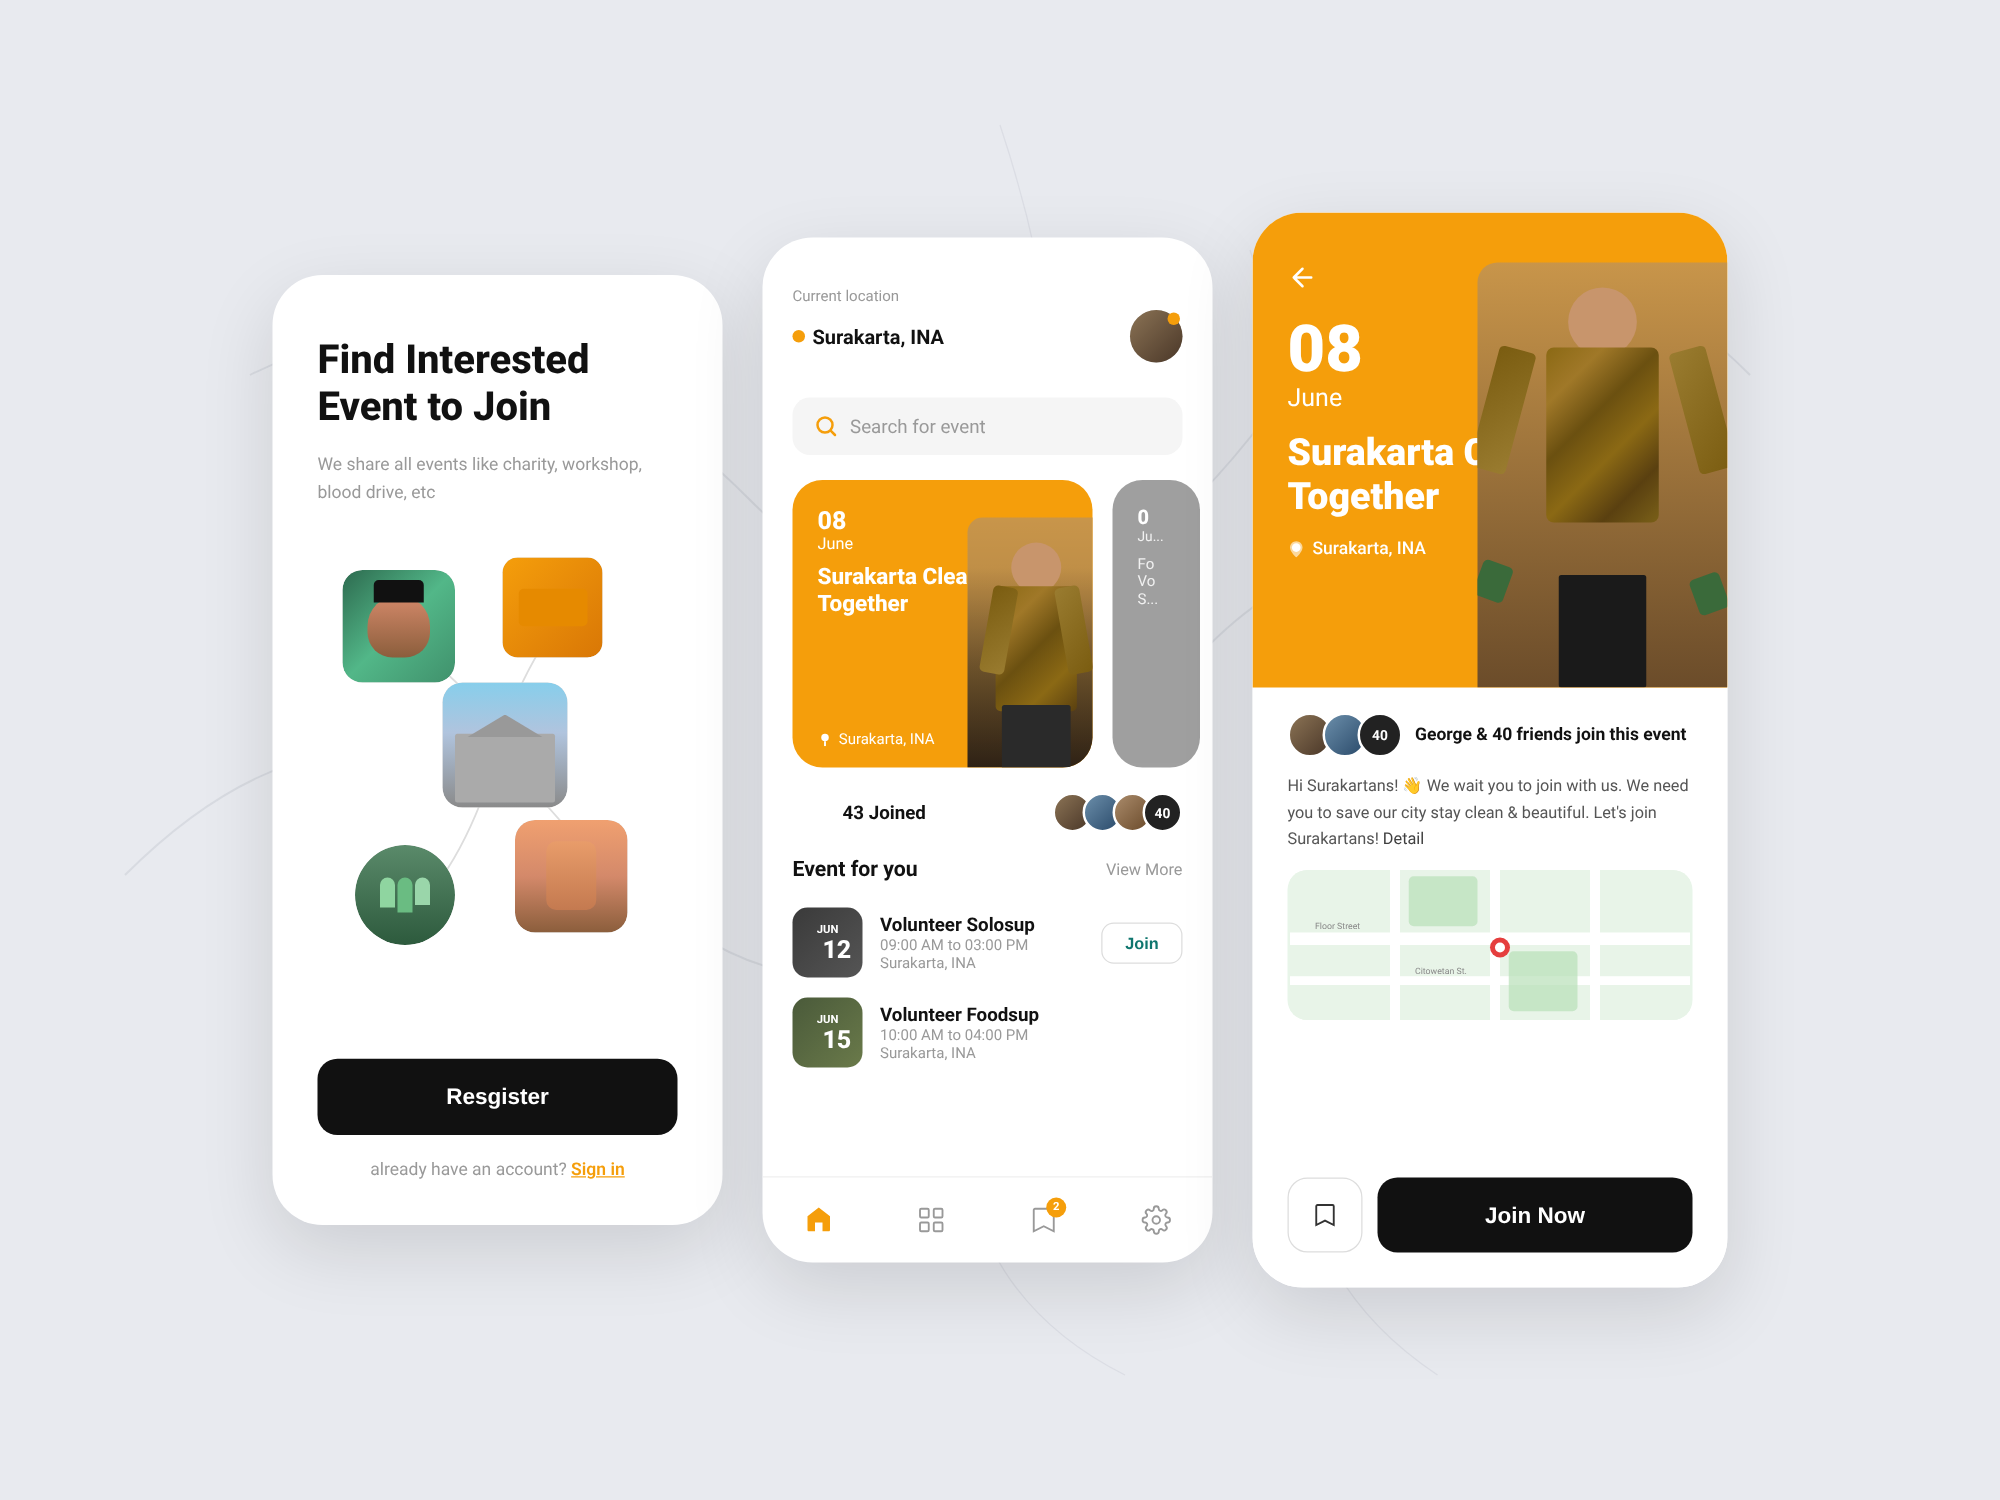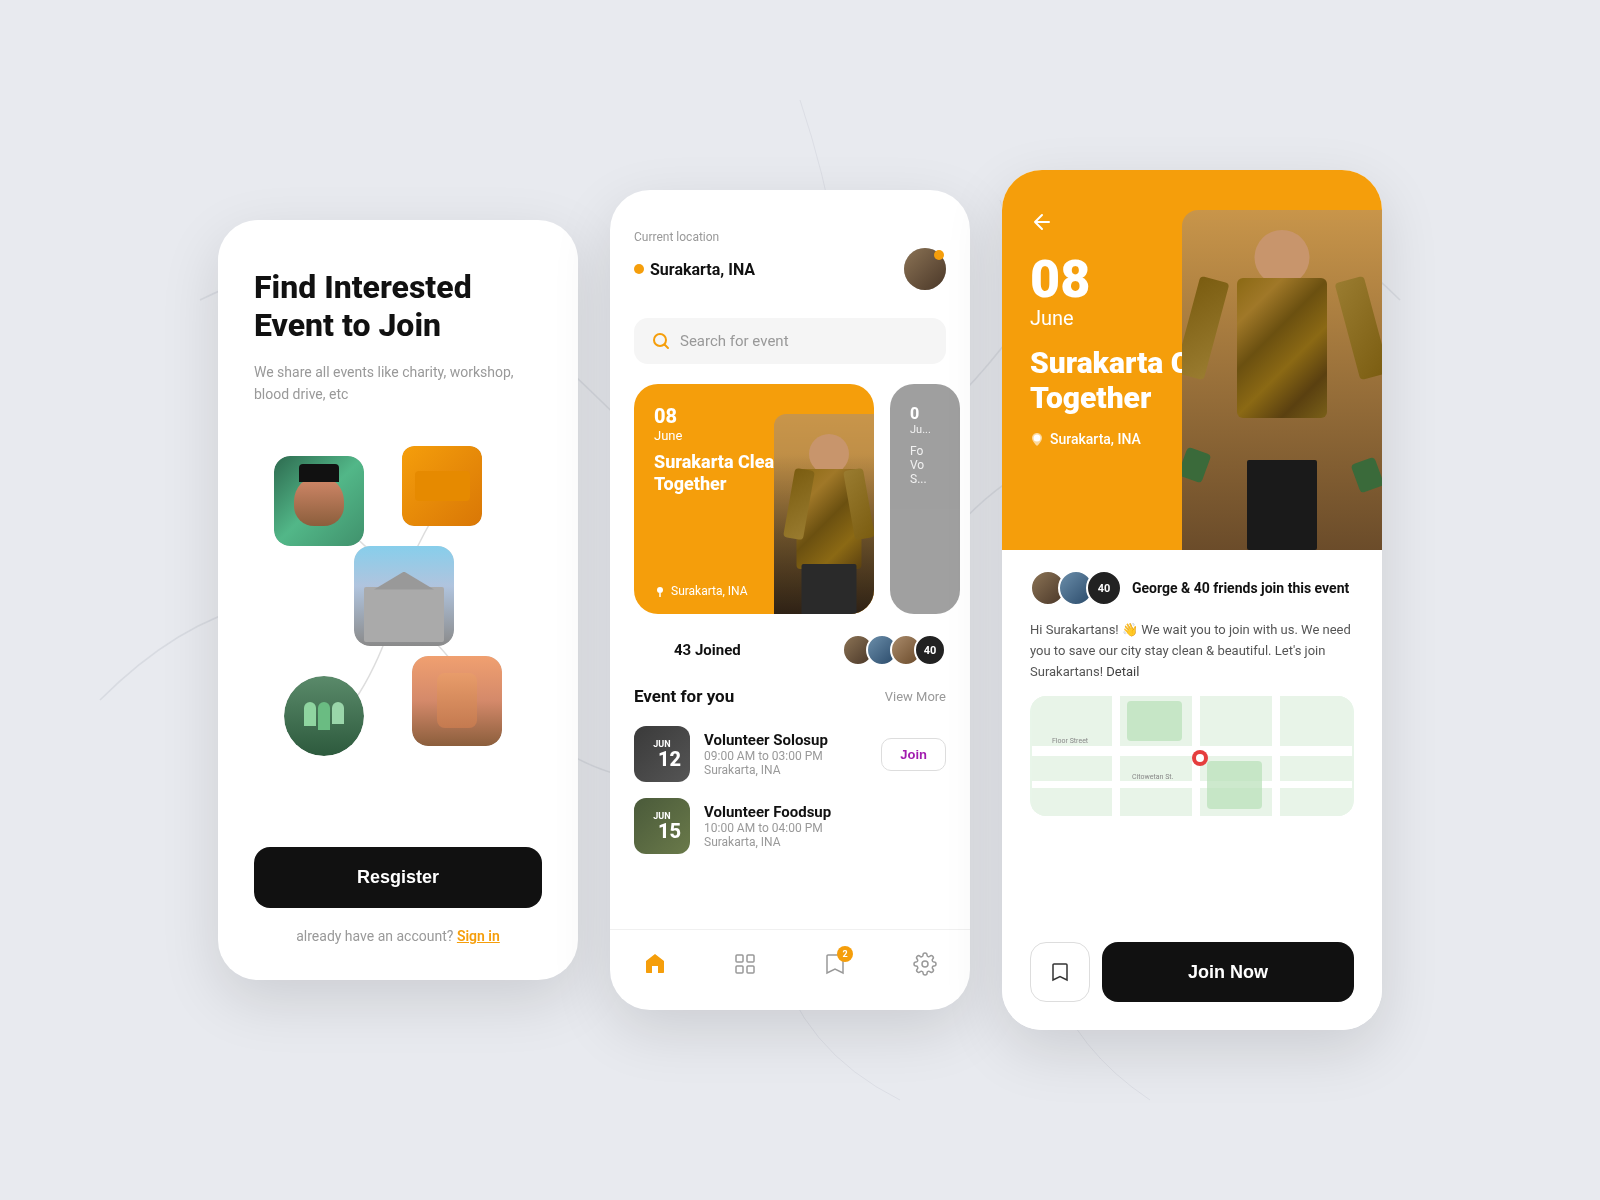--- a/index.html
+++ b/index.html
@@ -100,21 +100,21 @@
       font-weight: 600;
       cursor: pointer;
       text-decoration: underline;
     }
     
     .phone-2 {
       width: 360px;
       height: 820px;
       display: flex;
       flex-direction: column;
-      padding-bottom: 12px;
+      padding-bottom: 0;
     }
     .phone-2-header {
       padding: 40px 24px 16px;
     }
     .location-label {
       font-size: 12px;
       color: #999;
       margin-bottom: 4px;
     }
     .location-row {
@@ -292,21 +292,21 @@
     .event-info-time { font-size: 12px; color: #999; }
     .event-info-loc { font-size: 12px; color: #999; }
     .join-btn {
       background: #fff;
       border: 1.5px solid #ddd;
       border-radius: 10px;
       padding: 8px 18px;
       font-size: 13px;
       font-weight: 600;
       cursor: pointer;
-      color: #a21caf;
+      color: #0f766e;
     }
     .bottom-nav {
       display: flex;
       justify-content: space-around;
       align-items: center;
       padding: 14px 0;
       border-top: 1px solid #f0f0f0;
       margin-top: auto;
     }
     .nav-item {

